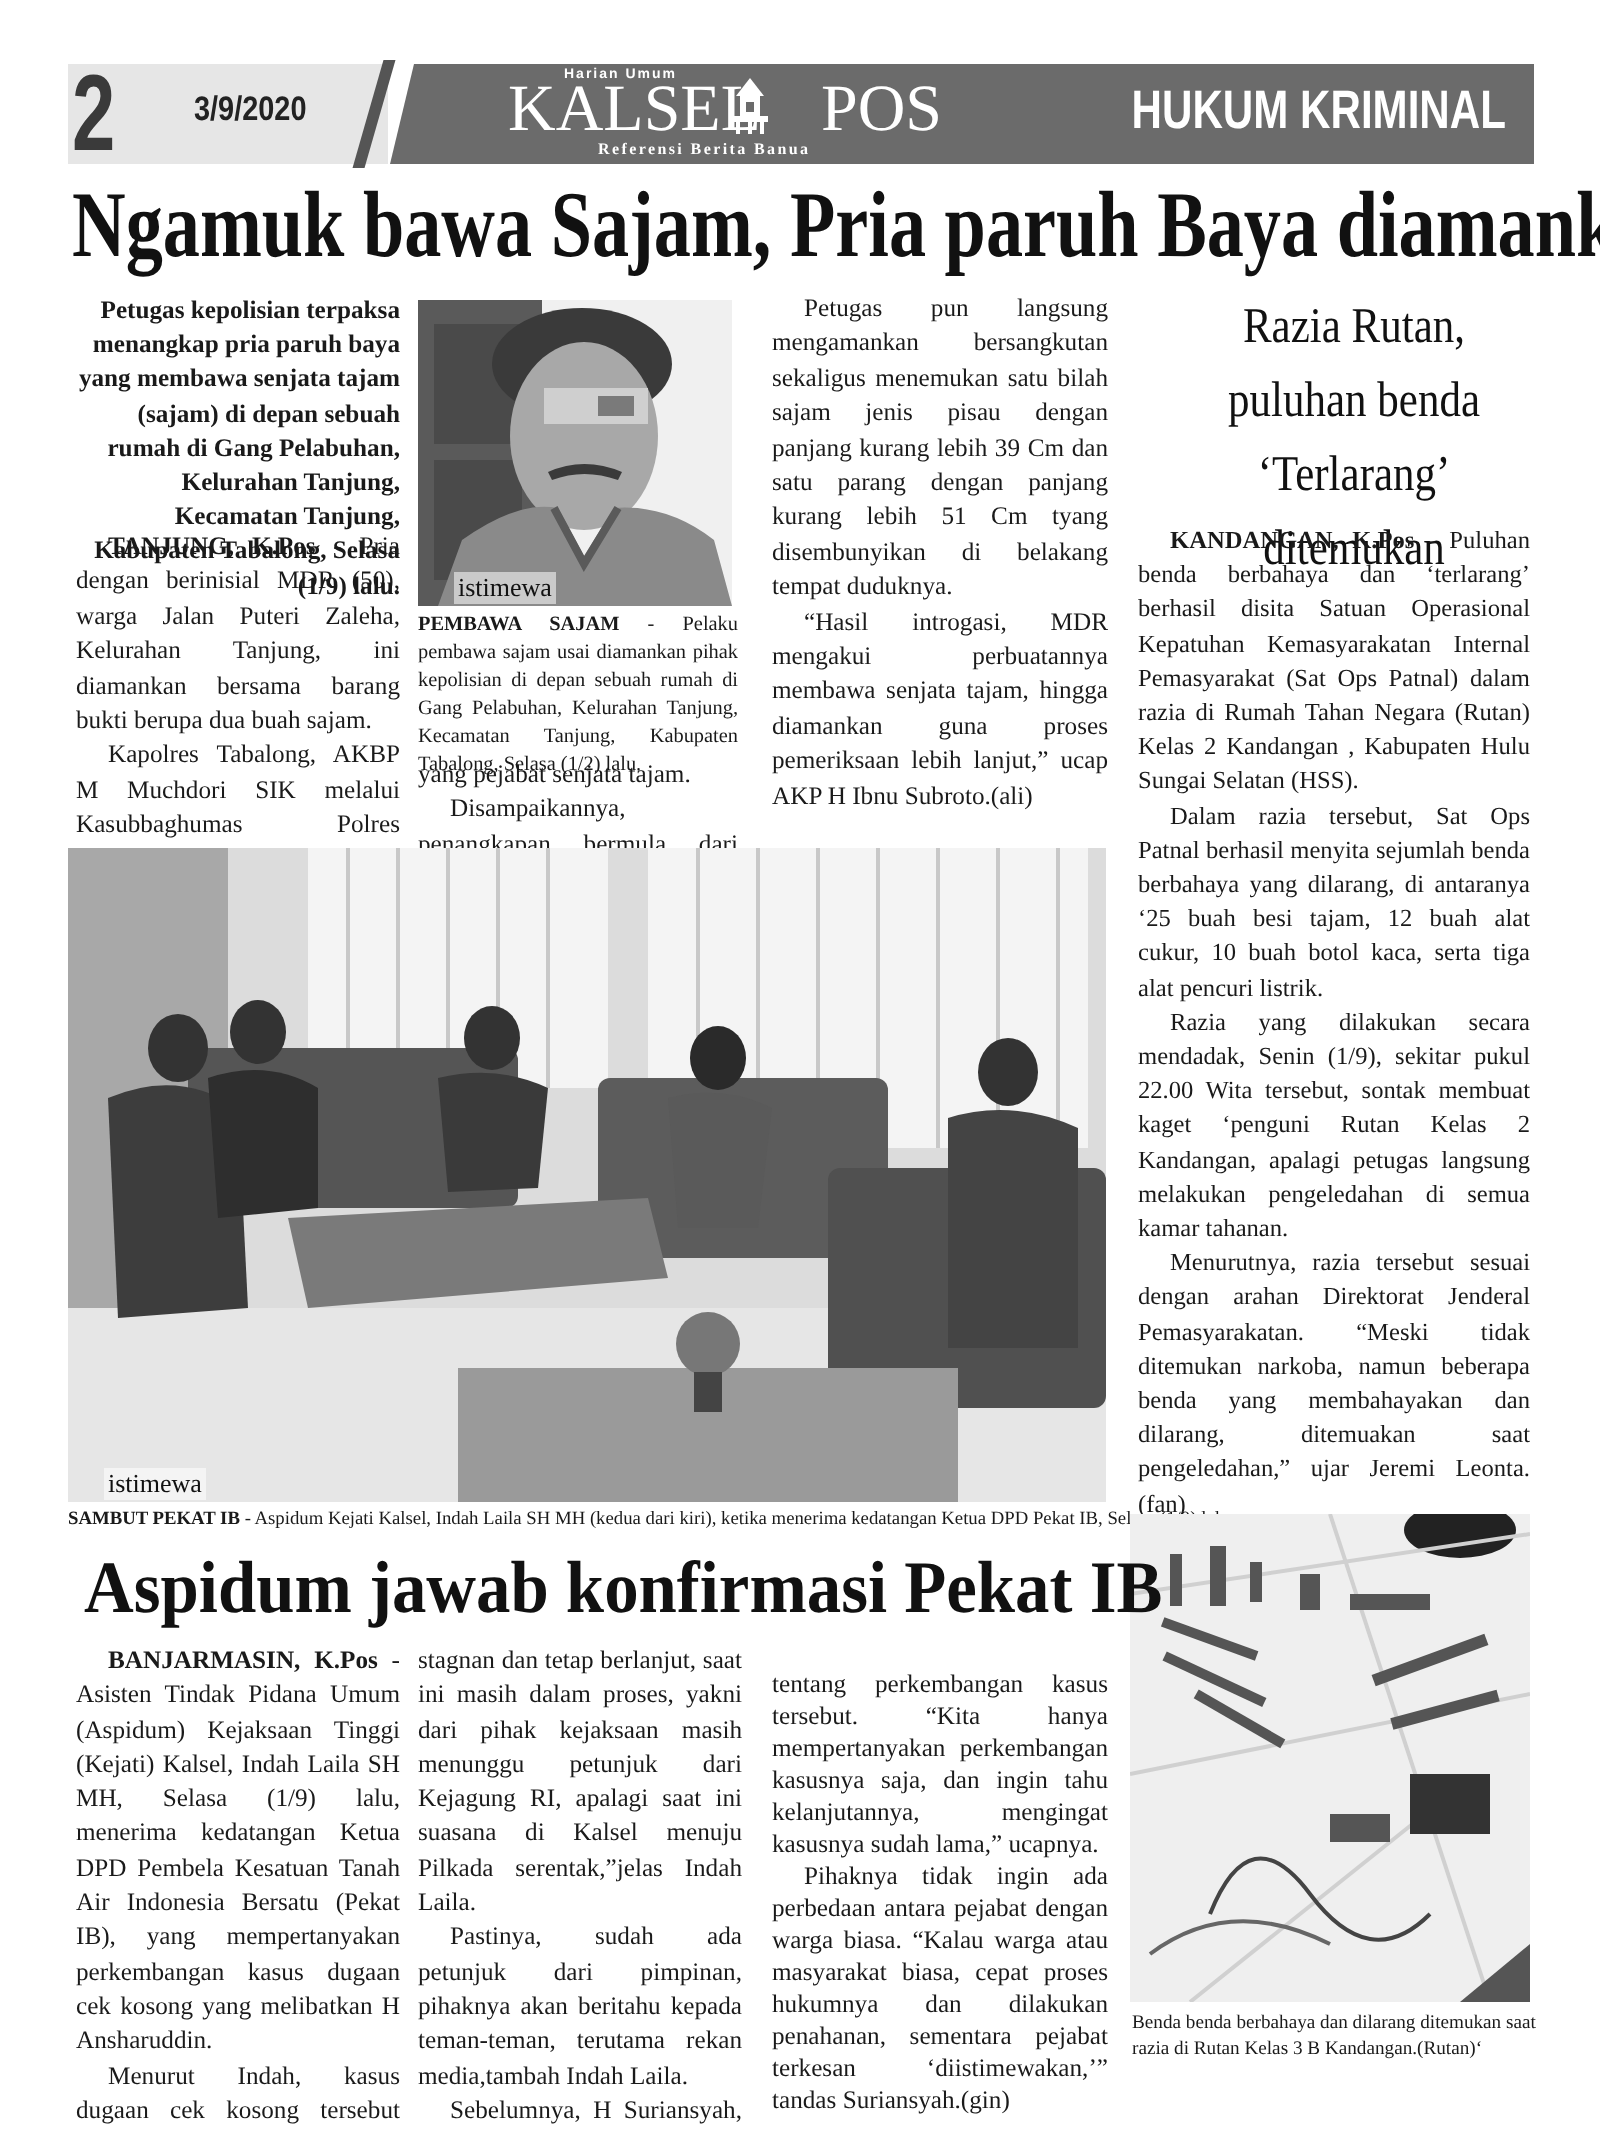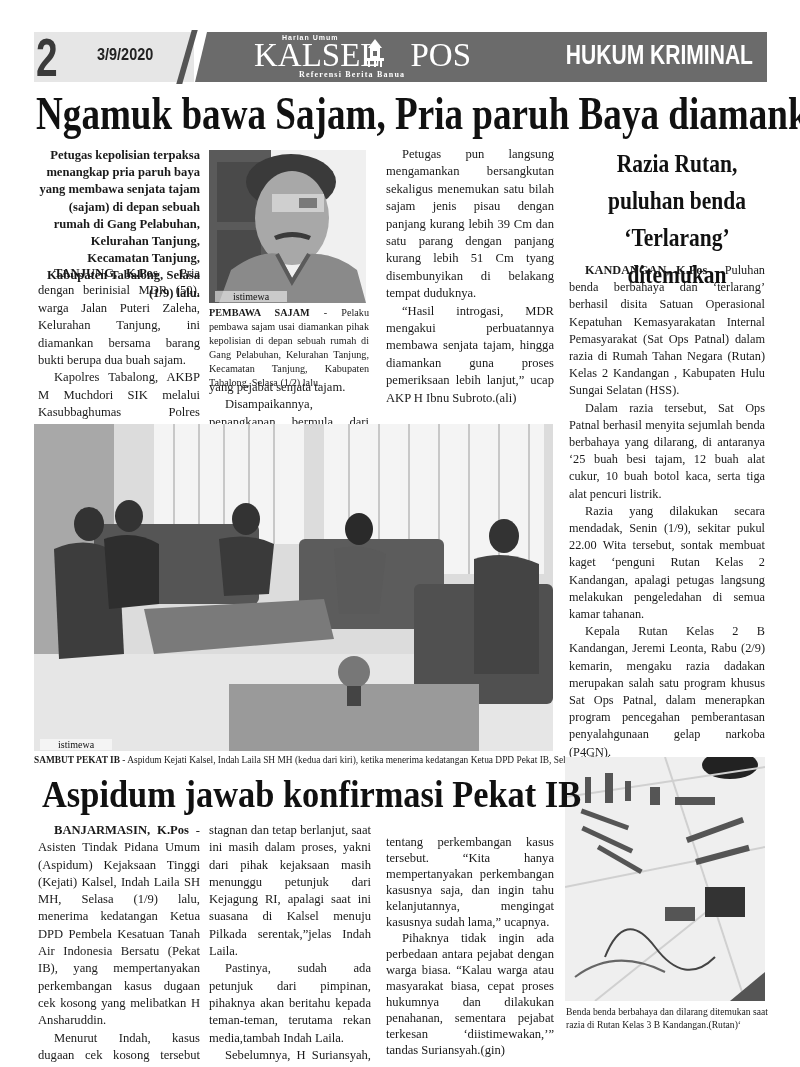--- a/index.html
+++ b/index.html
@@ -24,34 +24,34 @@
   .main-headline { position: absolute; left: 36px; top: 86px; width: 740px; font-family: "Liberation Serif", serif; font-weight: bold; font-size: 47px; line-height: 54px; white-space: nowrap; transform: scaleX(0.79); transform-origin: left top; color: #111; }
 
   .col { position: absolute; font-size: 12.6px; line-height: 17.4px; text-align: justify; }
   .col p { text-indent: 16px; }
   .col p.noind { text-indent: 0; }
   .lead { position: absolute; left: 38px; top: 147px; width: 162px; font-weight: bold; font-size: 12.6px; line-height: 17.2px; text-align: right; }
   .dateline { font-weight: bold; }
 
   
   .photo { position: absolute; overflow: hidden; background: #bdbdbd; }
-  .photo-credit { position: absolute; left: 6px; bottom: 1px; font-size: 10px; color: #111; background: rgba(255,255,255,0.55); padding: 0 18px; }
+  .photo-credit { position: absolute; left: 18px; bottom: 1px; font-size: 13px; color: #111; background: rgba(255,255,255,0.55); padding: 0 2px; }
   .caption { position: absolute; font-size: 10.2px; line-height: 14px; text-align: justify; }
   .caption b { font-weight: bold; }
 
   
   .p1 { left: 209px; top: 150px; width: 157px; height: 153px; background: #f2f2f2; }
 
   
   .p2 { left: 34px; top: 424px; width: 519px; height: 327px; background: #d8d8d8; }
 
   
   .p3 { left: 565px; top: 757px; width: 200px; height: 244px; background: #efefef; }
 
-  .side-headline { position: absolute; left: 572px; top: 145px; width: 210px; text-align: center; font-family: "Liberation Serif", serif; font-weight: bold; font-size: 25px; line-height: 37px; color: #111; }
+  .side-headline { position: absolute; left: 572px; top: 145px; width: 210px; text-align: center; font-family: "Liberation Serif", serif; font-weight: normal; font-size: 25px; line-height: 37px; color: #111; }
   .side-headline span { display: block; transform: scaleX(0.86); }
 
   .sub-headline { position: absolute; left: 42px; top: 773px; width: 520px; font-family: "Liberation Serif", serif; font-weight: bold; font-size: 37px; line-height: 44px; white-space: nowrap; transform: scaleX(0.93); transform-origin: left top; color: #111; }
 </style>
 </head>
 <body>
 
 <header class="masthead">
   <div class="mh-left">
     <div class="page-num">2</div>
@@ -173,21 +173,20 @@
 <h2 class="side-headline">
   <span>Razia Rutan,</span>
   <span>puluhan benda</span>
   <span>‘Terlarang’ ditemukan</span>
 </h2>
 
 <div class="col" style="left:569px; top:262px; width:196px; font-size:12.3px; line-height:17.2px;">
   <p><span class="dateline">KANDANGAN, K.Pos</span><span> - Puluhan benda berbahaya dan ‘terlarang’ berhasil disita Satuan Operasional Kepatuhan Kemasyarakatan Internal Pemasyarakat (Sat Ops Patnal) dalam razia di Rumah Tahan Negara (Rutan) Kelas 2 Kandangan ,  Kabupaten Hulu Sungai Selatan (HSS).</span></p>
   <p>Dalam razia tersebut, Sat Ops Patnal berhasil menyita sejumlah benda berbahaya yang dilarang, di antaranya ‘25 buah besi tajam, 12 buah alat cukur, 10 buah botol kaca, serta tiga alat pencuri listrik.</p>
   <p>Razia yang dilakukan secara mendadak, Senin (1/9), sekitar pukul 22.00 Wita tersebut, sontak membuat kaget ‘penguni Rutan Kelas 2 Kandangan, apalagi petugas langsung melakukan pengeledahan di semua kamar tahanan.</p>
-  <p>Kepala Rutan Kelas 2 B Kandangan, Jeremi Leonta, Rabu (2/9) kemarin, mengaku razia dadakan merupakan salah satu program khusus Sat Ops Patnal, dalam menerapkan program pencegahan pemberantasan penyalahgunaan gelap narkoba (P4GN).</p>
   <p>Menurutnya, razia tersebut sesuai dengan arahan Direktorat Jenderal Pemasyarakatan. “Meski tidak ditemukan narkoba, namun beberapa benda yang membahayakan dan dilarang, ditemuakan saat pengeledahan,” ujar Jeremi Leonta. (fan)</p>
 </div>
 
 <div class="photo p3">
   <svg width="200" height="244" viewBox="0 0 200 244">
     <rect x="0" y="0" width="200" height="244" fill="#efefef"></rect>
     <ellipse cx="165" cy="8" rx="28" ry="14" fill="#222"></ellipse>
     <g stroke="#d0d0d0" stroke-width="2">
         <line x1="0" y1="40" x2="200" y2="10"></line>
         <line x1="0" y1="130" x2="200" y2="90"></line>

